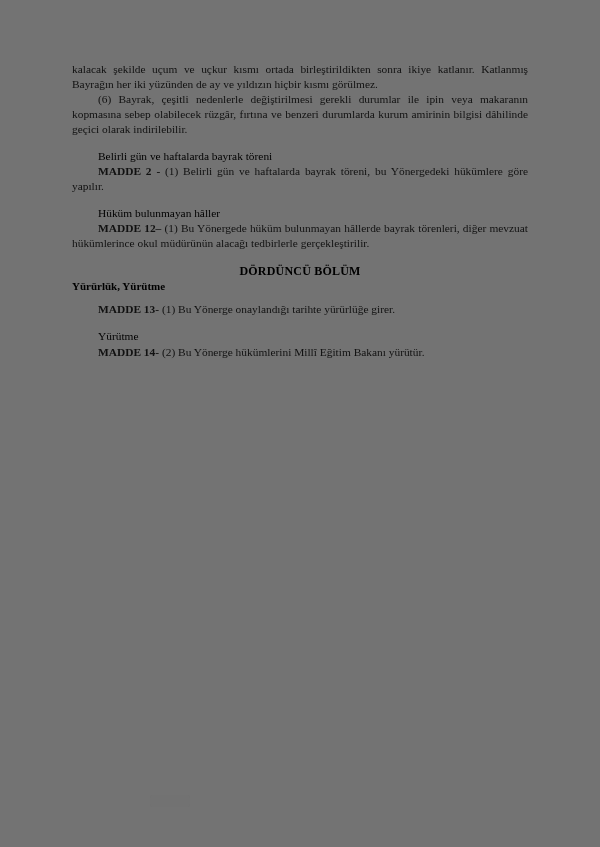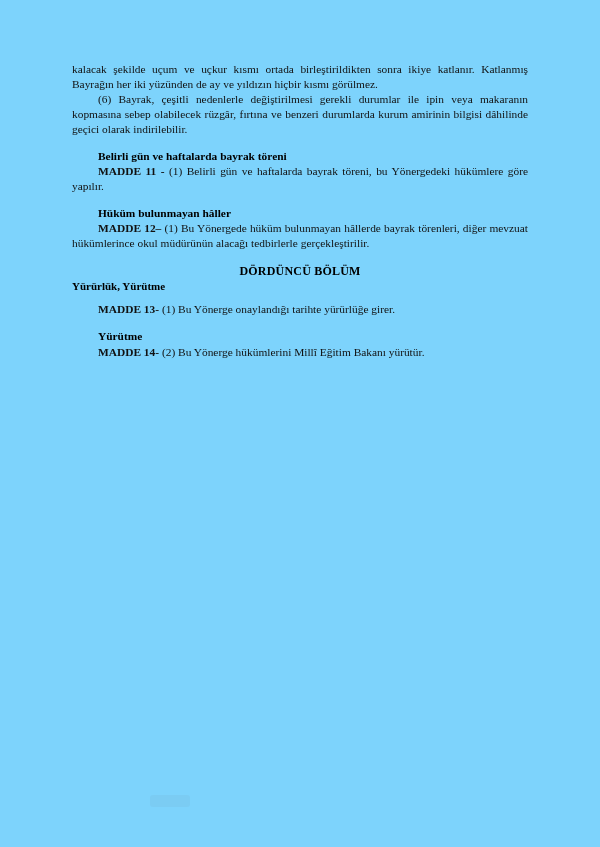--- a/index.html
+++ b/index.html
@@ -14,41 +14,41 @@
     color: #000000;
     position: relative;
     overflow: hidden;
   }
   .page {
     position: absolute;
     left: 0;
     top: 0;
     width: 600px;
     height: 847px;
-    background: #7dd3fc;
+    background: #737373;
   }
   .content {
     position: absolute;
     left: 72px;
     top: 62px;
     width: 456px;
   }
   p {
     margin: 0;
     font-size: 11.4px;
     line-height: 1.32;
     text-align: justify;
     text-justify: inter-word;
     color: #111111;
   }
   .indent {
     text-indent: 26px;
   }
   .heading {
-    font-weight: bold;
+    font-weight: normal;
     margin: 0;
     font-size: 11.4px;
     line-height: 1.32;
   }
   .heading-indent {
     padding-left: 26px;
   }
   .gap-sm { height: 9px; }
   .gap-md { height: 12px; }
   b { font-weight: bold; }
@@ -86,21 +86,21 @@
   <div class="content">
 
     <p>kalacak şekilde uçum ve uçkur kısmı ortada birleştirildikten sonra ikiye katlanır. Katlanmış Bayrağın her iki yüzünden de ay ve yıldızın hiçbir kısmı görülmez.</p>
 
     <p class="indent">(6) Bayrak, çeşitli nedenlerle değiştirilmesi gerekli durumlar ile ipin veya makaranın kopmasına sebep olabilecek rüzgâr, fırtına ve benzeri durumlarda kurum amirinin bilgisi dâhilinde geçici olarak indirilebilir.</p>
 
     <div class="gap-md"></div>
 
     <div class="heading heading-indent">Belirli gün ve haftalarda bayrak töreni</div>
     <p>
-      <span class="block-indent"></span><b>MADDE 11 -</b><span> (1) Belirli gün ve haftalarda bayrak töreni, bu Yönergedeki hükümlere göre yapılır.</span>
+      <span class="block-indent"></span><b>MADDE 2 -</b><span> (1) Belirli gün ve haftalarda bayrak töreni, bu Yönergedeki hükümlere göre yapılır.</span>
     </p>
 
     <div class="gap-md"></div>
 
     <div class="heading heading-indent">Hüküm bulunmayan hâller</div>
     <p>
       <span class="block-indent"></span><b>MADDE 12–</b><span> (1) Bu Yönergede hüküm bulunmayan hâllerde bayrak törenleri, diğer mevzuat hükümlerince okul müdürünün alacağı tedbirlerle gerçekleştirilir.</span>
     </p>
 
     <div class="gap-md"></div>

